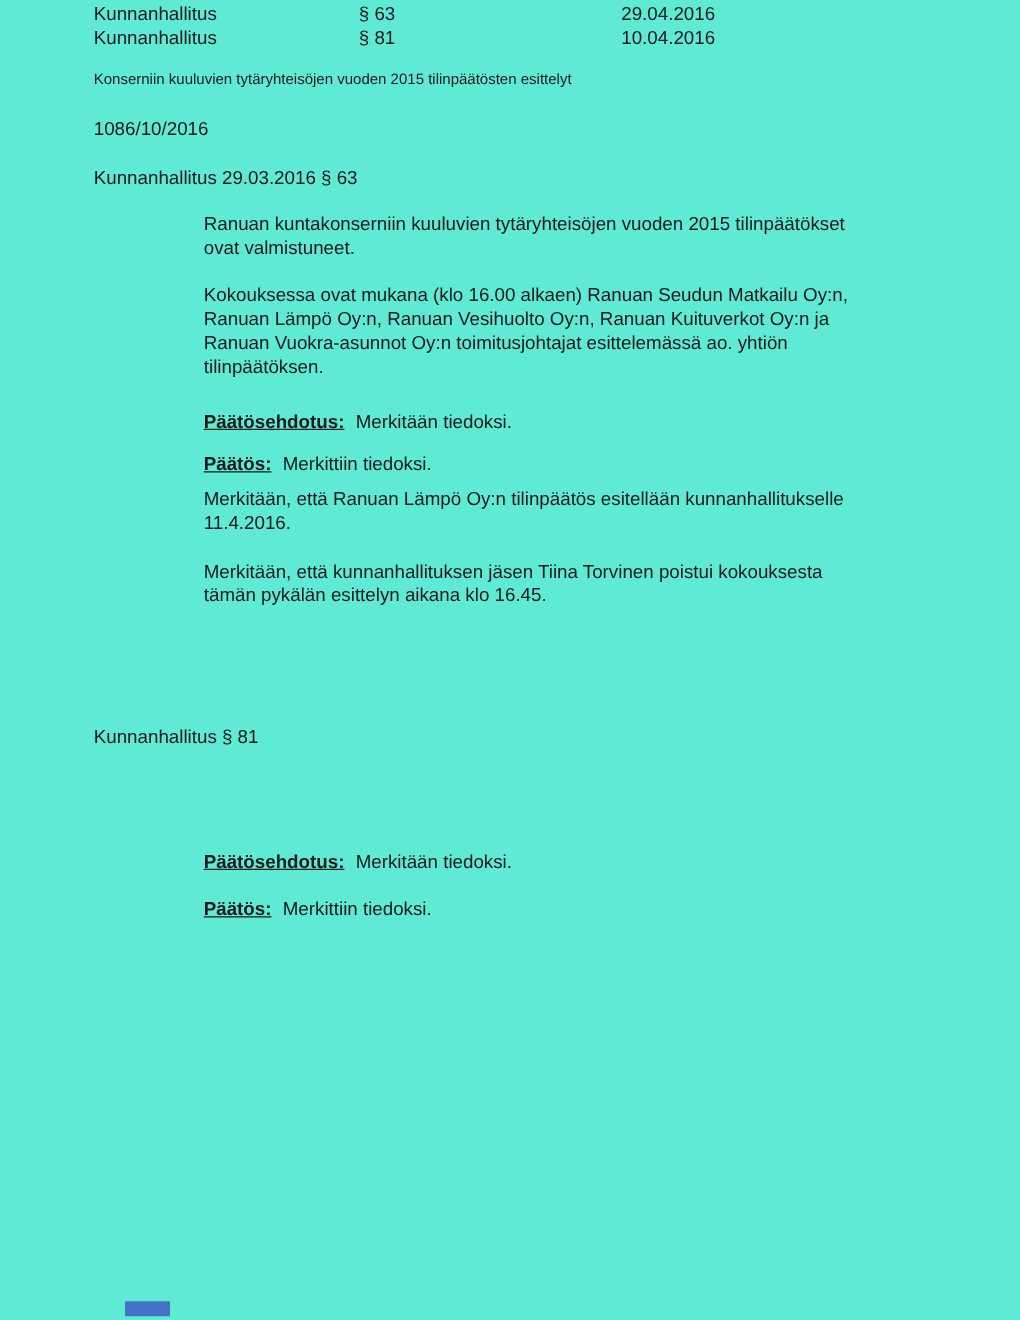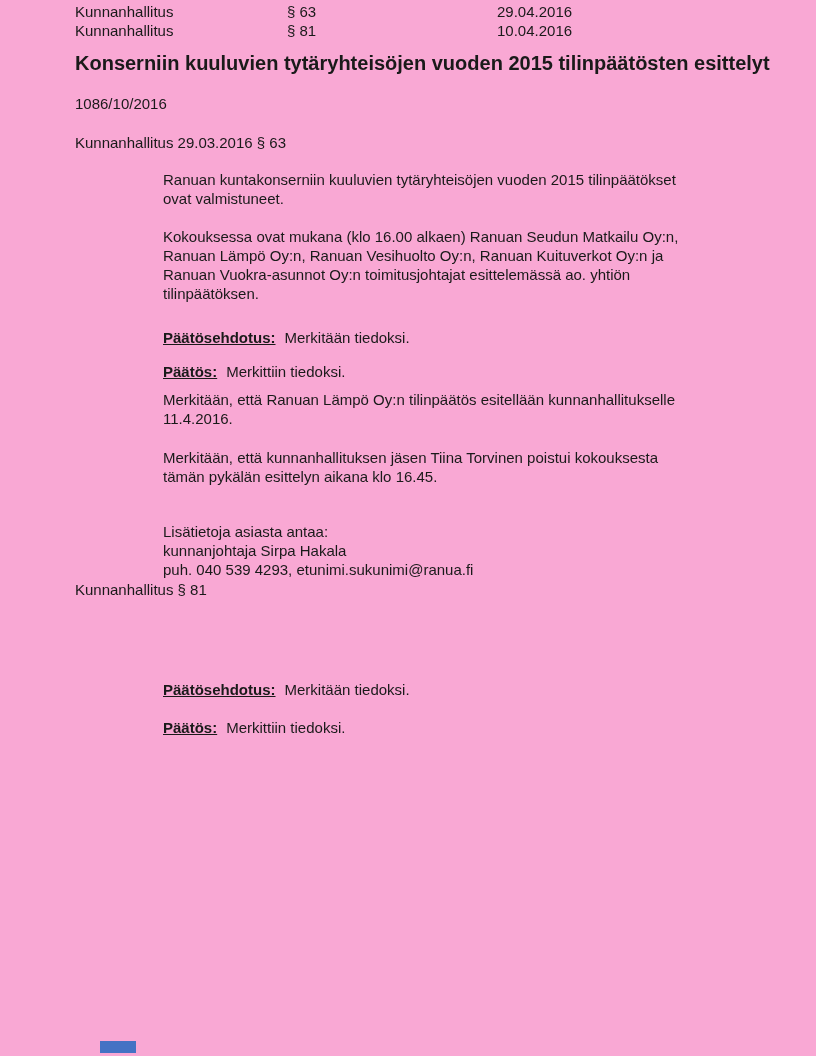--- a/index.html
+++ b/index.html
@@ -4,34 +4,34 @@
 <style>
   html, body {
     margin: 0;
     padding: 0;
     background: #ffffff;
   }
   .page {
     position: relative;
     width: 816px;
     height: 1056px;
-    background: #f9a8d4;
+    background: #5eead4;
     font-family: "Liberation Sans", sans-serif;
     font-size: 15px;
     line-height: 19px;
     color: #1a1a1a;
     overflow: hidden;
   }
   .abs {
     position: absolute;
     white-space: pre;
   }
   .doc-title {
-    font-weight: bold;
-    font-size: 20px;
+    font-weight: normal;
+    font-size: 12px;
   }
   .decision-line { display: flex; margin-top: 10px; }
   .decision-label {
     font-weight: bold;
     text-decoration: underline;
     margin-right: 9px;
     white-space: pre;
   }
   .decision-text { white-space: pre; }
   .marker {
@@ -78,23 +78,20 @@
     <span class="decision-label">Päätös:</span>
     <span class="decision-text">Merkittiin tiedoksi.</span>
   </div>
 
   <div class="abs" style="left:163px; top:390px">Merkitään, että Ranuan Lämpö Oy:n tilinpäätös esitellään kunnanhallitukselle
 11.4.2016.</div>
 
   <div class="abs" style="left:163px; top:448px">Merkitään, että kunnanhallituksen jäsen Tiina Torvinen poistui kokouksesta
 tämän pykälän esittelyn aikana klo 16.45.</div>
 
-  <div class="abs" style="left:163px; top:522px">Lisätietoja asiasta antaa:
-kunnanjohtaja Sirpa Hakala
-puh. 040 539 4293, etunimi.sukunimi@ranua.fi</div>
 
   <span class="abs" style="left:75px; top:580px">Kunnanhallitus § 81</span>
 
 
   <div class="abs decision-line" style="left:163px; top:670px">
     <span class="decision-label">Päätösehdotus:</span>
     <span class="decision-text">Merkitään tiedoksi.</span>
   </div>
 
   <div class="abs decision-line" style="left:163px; top:708px">

